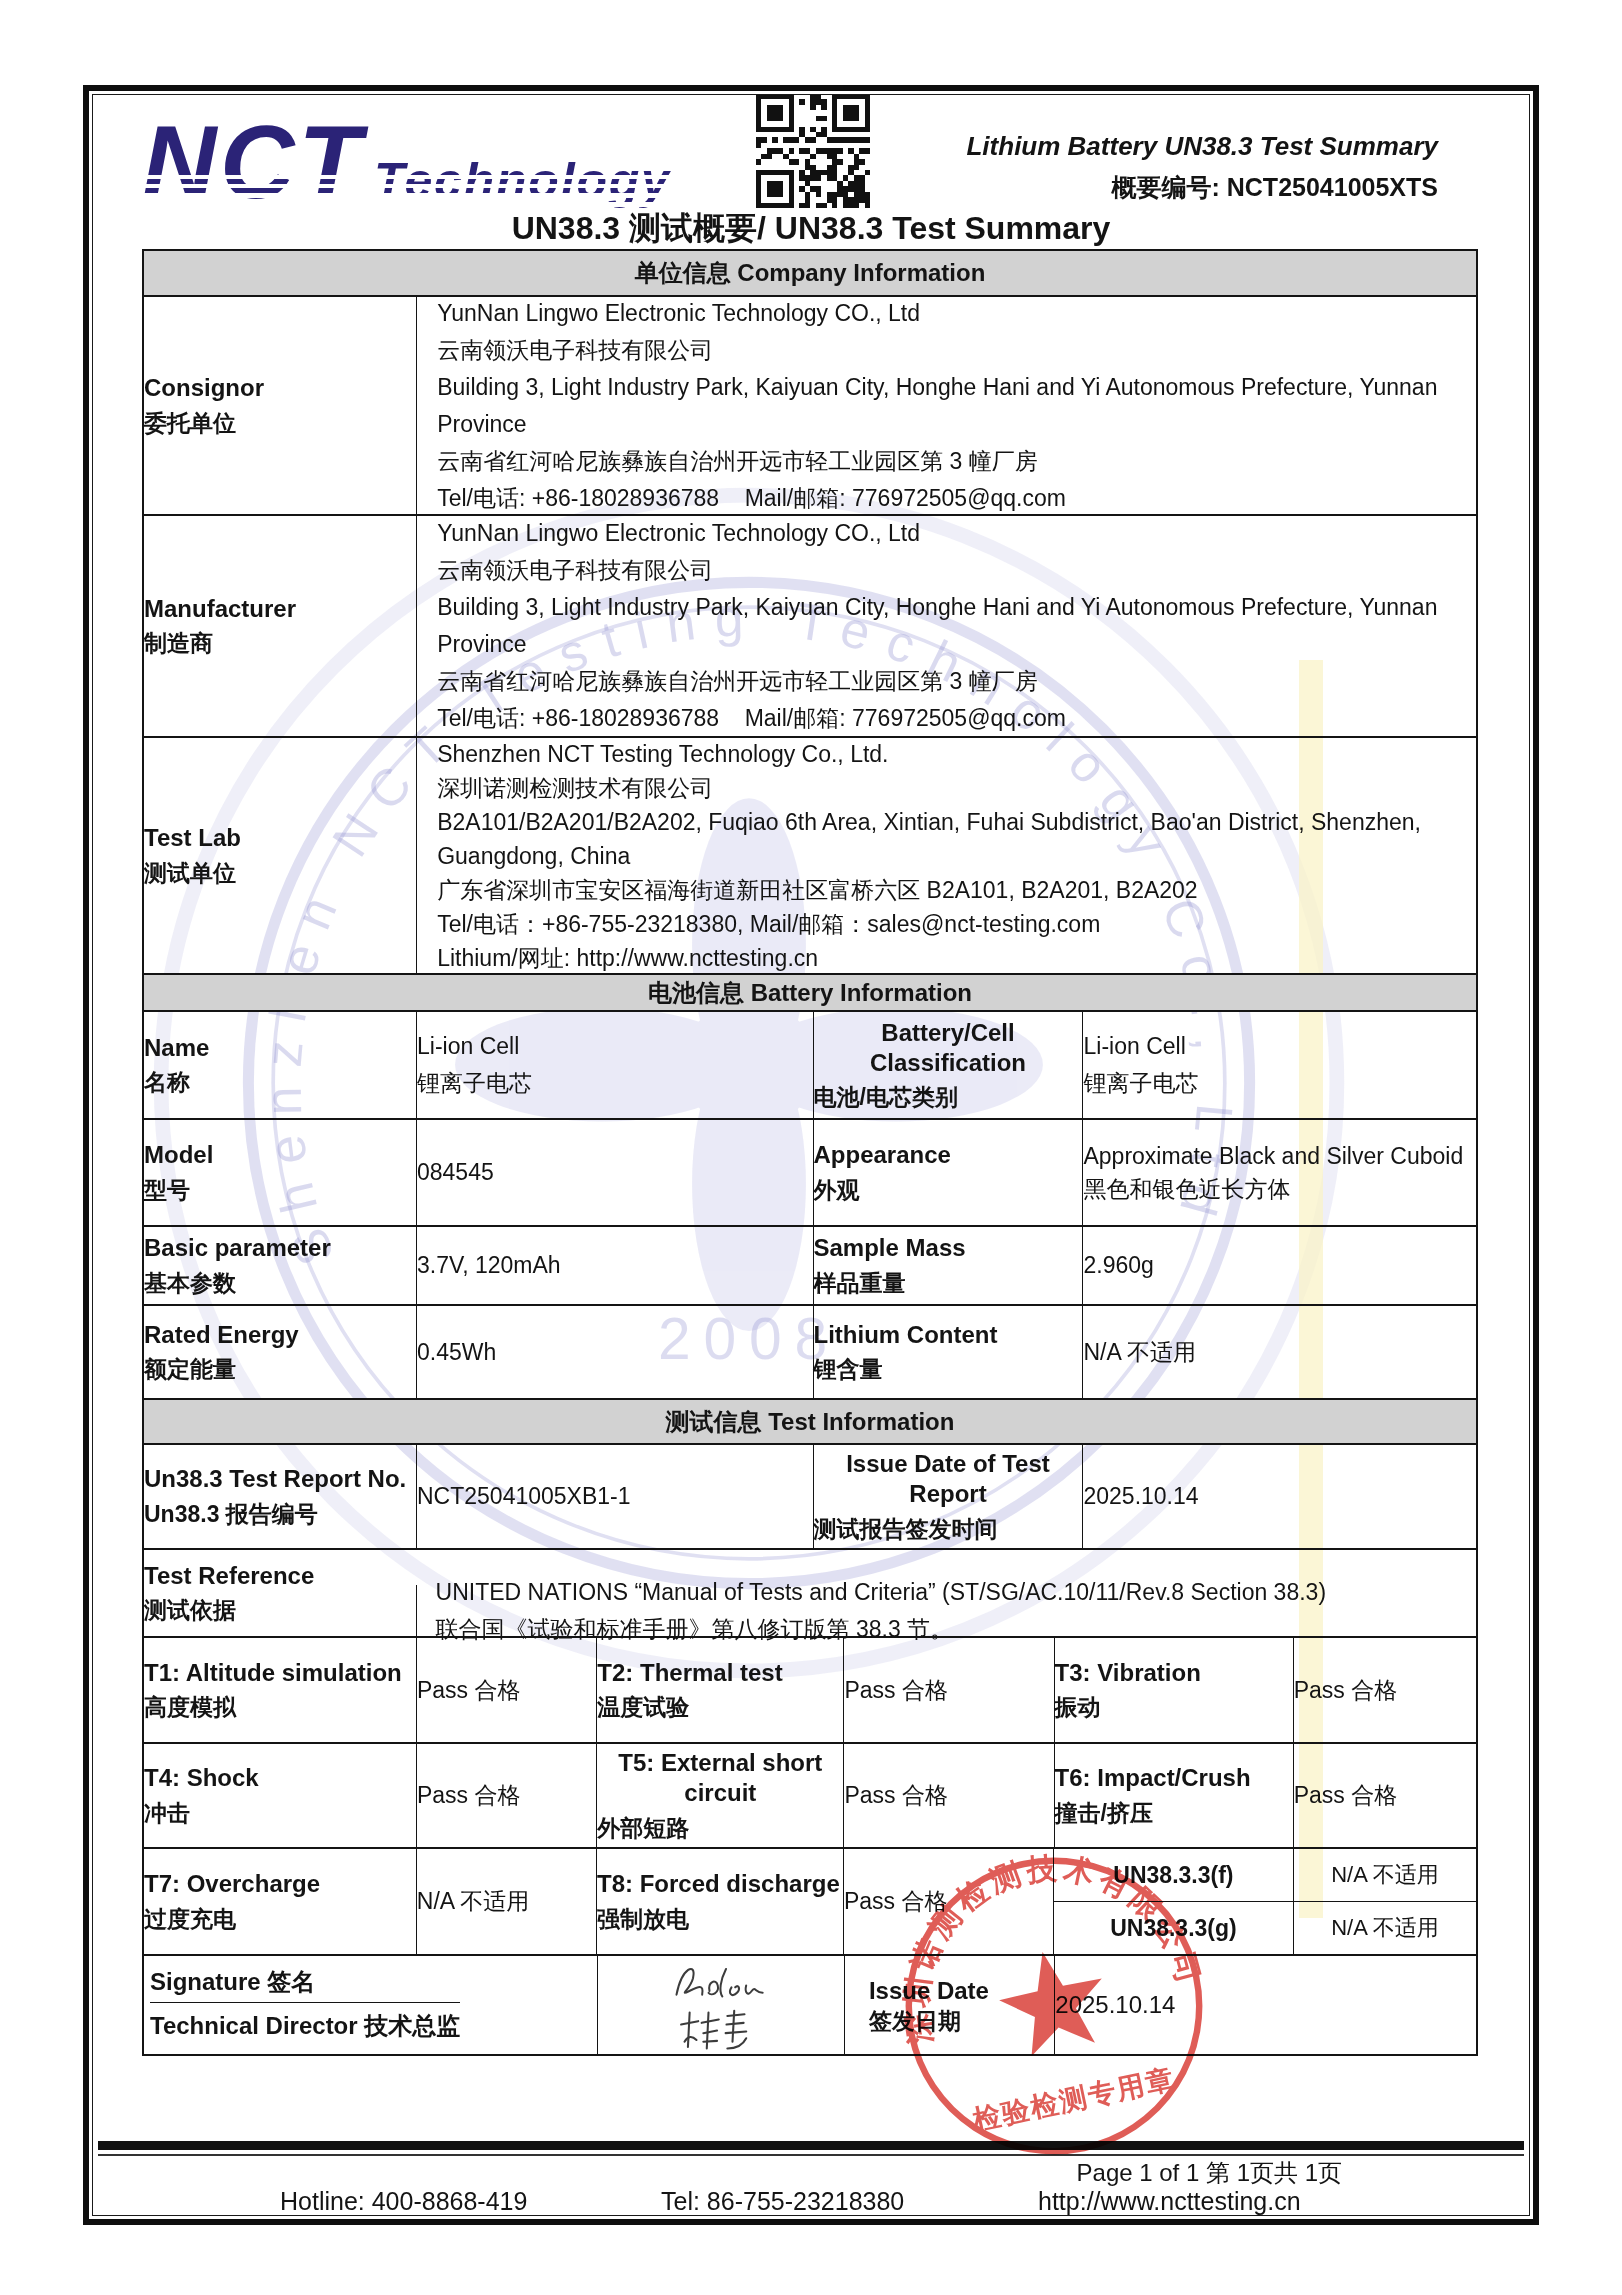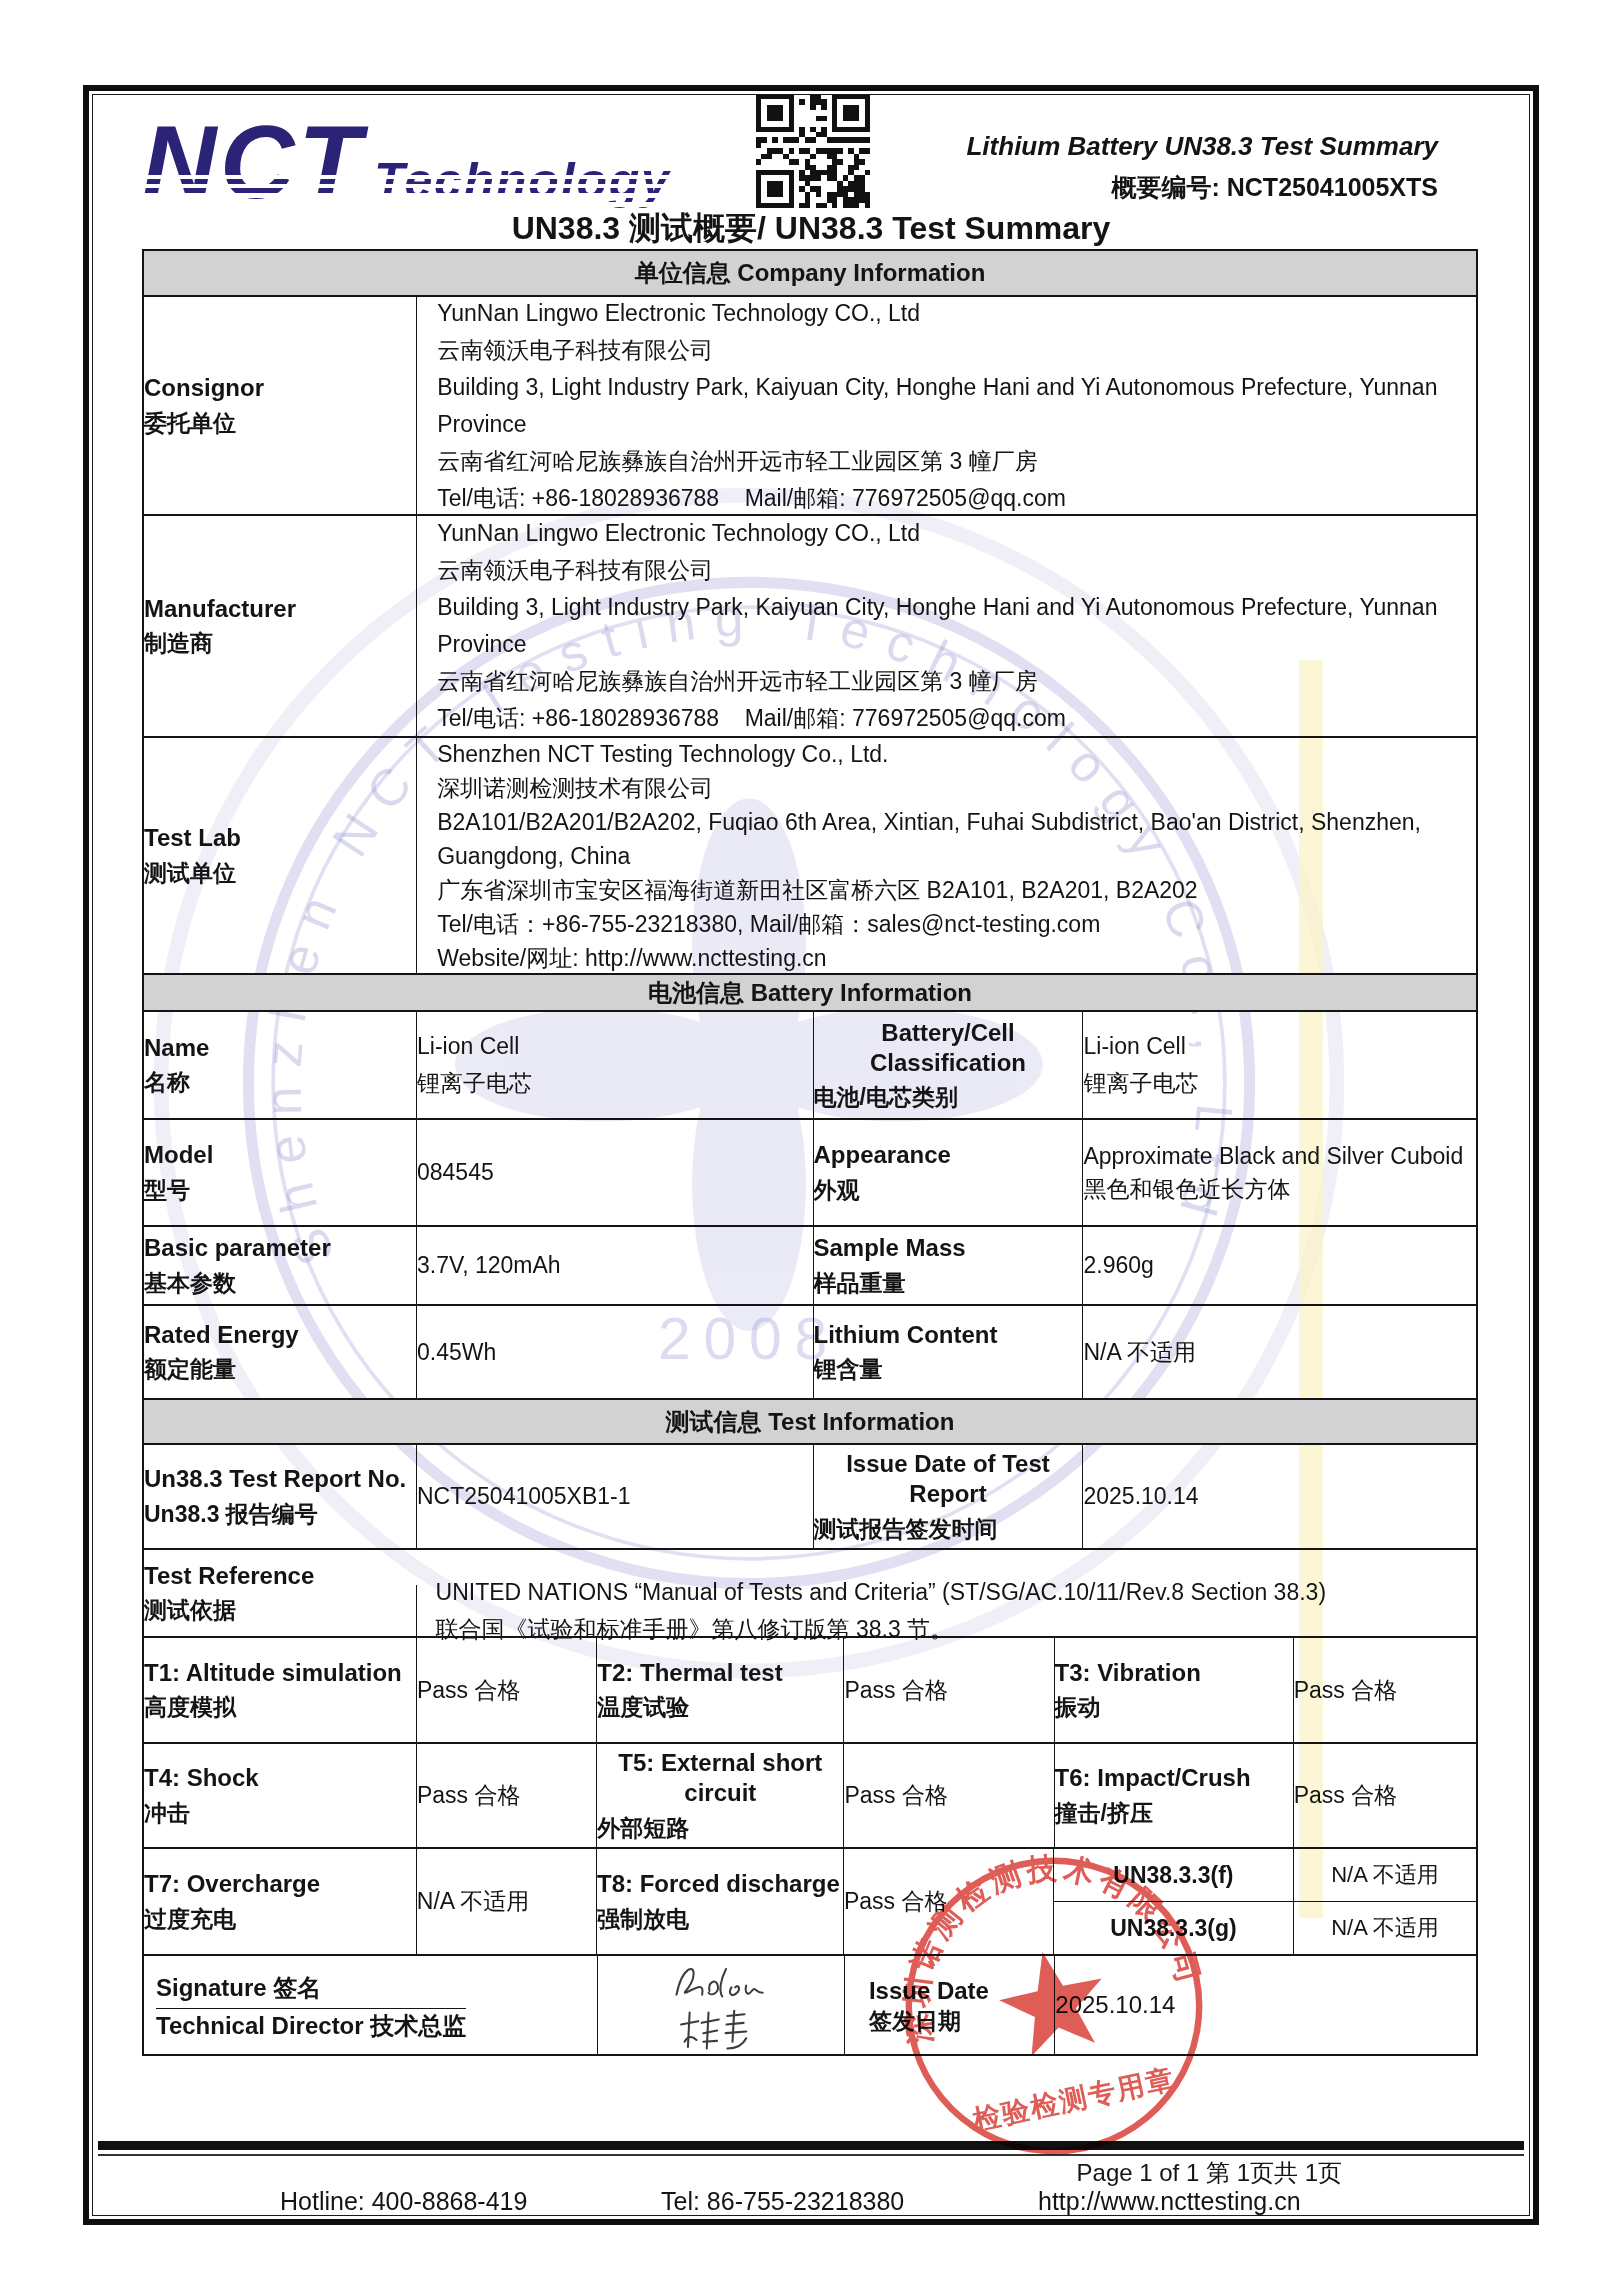--- a/index.html
+++ b/index.html
@@ -88,21 +88,21 @@
   
   .t7block { width:423px; display:flex; flex-direction:column; border-left:1.8px solid #141414; padding:0; }
   .t7sub { flex:1; display:flex; }
   .t7sub + .t7sub { border-top:1.8px solid #141414; }
   .t7sub .sl { width:240px; display:flex; align-items:center; justify-content:center;
                font-weight:bold; font-size:23px; }
   .t7sub .sv { width:184px; border-left:1.8px solid #141414; display:flex; align-items:center;
                justify-content:center; font-size:22px; }
 
   
-  .sigA { width:454px; display:flex; flex-direction:column; padding:12px; }
+  .sigA { width:454px; display:flex; flex-direction:column; padding:6px; }
   .sigA .sr { display:flex; align-items:center; justify-content:center;
               font-weight:bold; font-size:24px; }
   .sigA .sr1 { height:40px; }
   .sigA .sr2 { flex:1; border-top:1.8px solid #141414; }
   .sigB { width:248px; border-left:1.8px solid #141414; display:flex; flex-direction:column;
           align-items:center; justify-content:space-around; padding:1.8px 0; }
   .sigC { width:211px; border-left:1.8px solid #141414; align-items:flex-start; text-align:left;
           padding-left:24px; }
   .sigC .lab-en, .sigC .lab-zh { line-height:29px; margin-top:1.8px; }
   .sigD { width:423px; border-left:1.8px solid #141414; font-size:24px; }
@@ -422,21 +422,21 @@
           <div class="c w297">
             <div class="lab-en">Test Lab</div>
             <div class="lab-zh">测试单位</div>
           </div>
           <div class="c w1158 addr">
             <div class="line6">Shenzhen NCT Testing Technology Co., Ltd.</div>
             <div class="line6">深圳诺测检测技术有限公司</div>
             <div class="line6">B2A101/B2A201/B2A202, Fuqiao 6th Area, Xintian, Fuhai Subdistrict, Bao'an District, Shenzhen, Guangdong, China</div>
             <div class="line6">广东省深圳市宝安区福海街道新田社区富桥六区 B2A101, B2A201, B2A202</div>
             <div class="line6">Tel/电话：+86-755-23218380, Mail/邮箱：sales@nct-testing.com</div>
-            <div class="line6">Website/网址: http://www.ncttesting.cn</div>
+            <div class="line6">Lithium/网址: http://www.ncttesting.cn</div>
           </div>
         </div>
 
         <div class="trow band h40">电池信息 Battery Information</div>
 
         <div class="trow h118">
           <div class="c w297">
             <div class="lab-en">Name</div>
             <div class="lab-zh">名称</div>
           </div>

